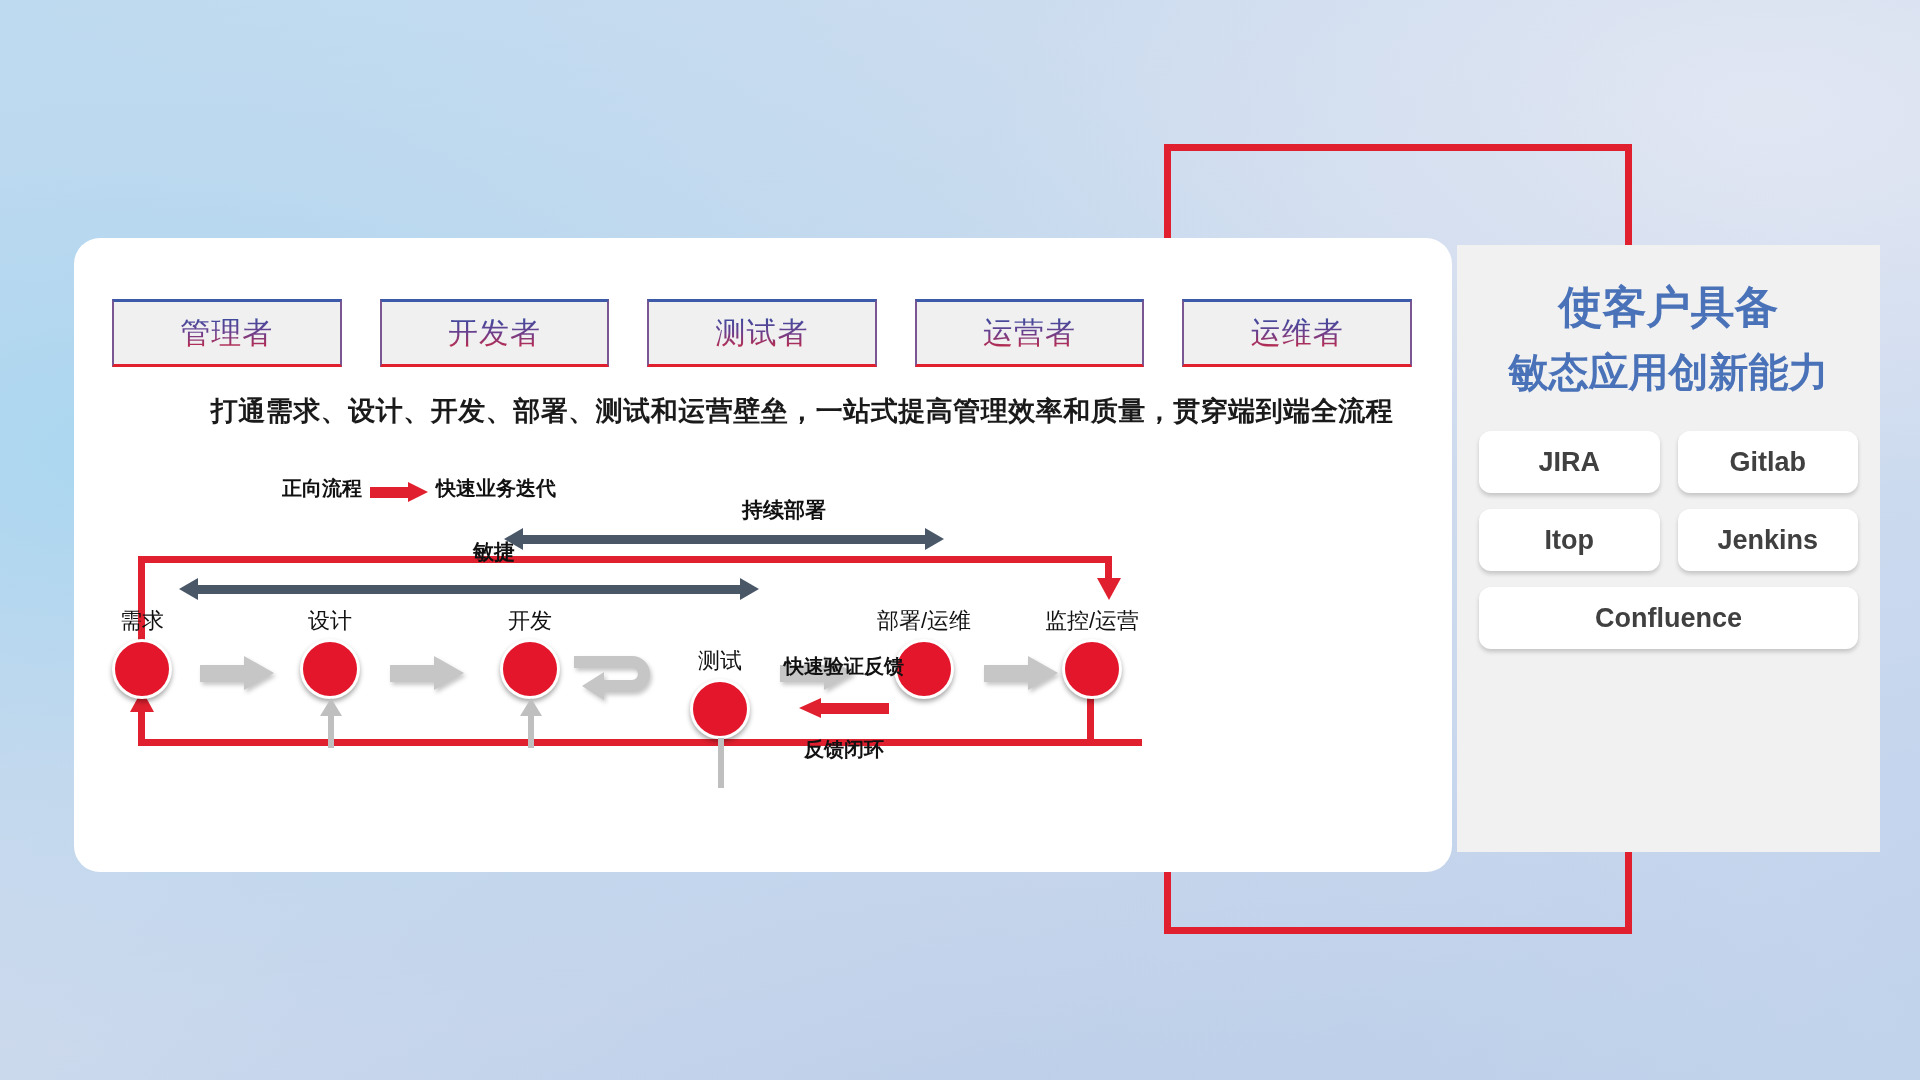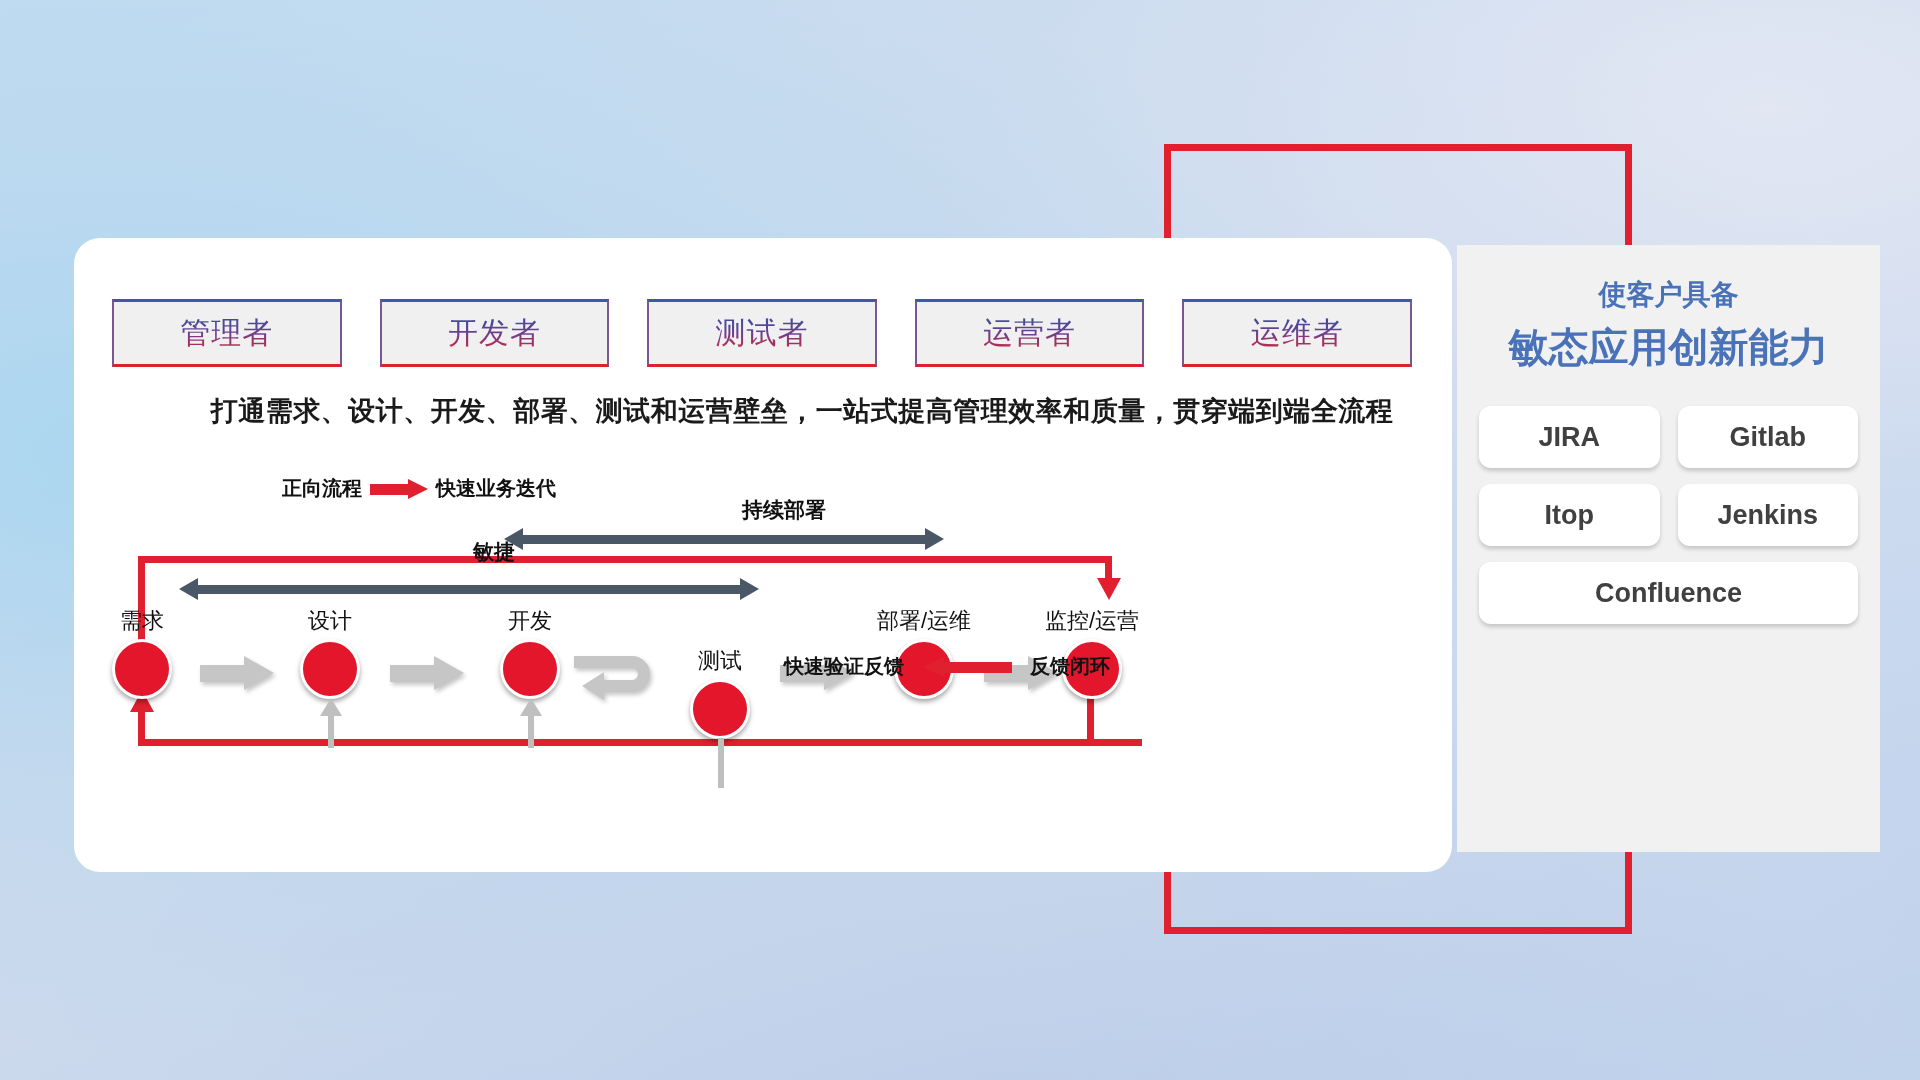--- a/index.html
+++ b/index.html
@@ -75,21 +75,21 @@
     font-weight: bold;
     color: #1a1a1a;
     letter-spacing: 0.5px;
   }
 
   
   .legend-forward {
     position: absolute;
     left: 208px; top: 237px;
     display: flex;
-    align-items: center;
+    align-items: flex-end;
     gap: 8px;
     font-size: 20px;
     font-weight: bold;
     color: #111;
   }
   .legend-forward .arrow-r {
     width: 58px; height: 20px; position: relative;
   }
   .legend-forward .arrow-r::before {
     content: ""; position: absolute; left: 0; top: 5px;
@@ -204,21 +204,21 @@
     border-left: 30px solid #c6c6c6;
   }
 
   
   .uturn { position: absolute; filter: drop-shadow(2px 3px 2px rgba(0,0,0,0.22)); }
 
   
   .legend-feedback {
     position: absolute; left: 710px; top: 415px;
     display: flex; align-items: center; gap: 18px;
-    font-size: 20px; font-weight: bold; color: #111;
+    font-size: 20px; font-weight: bold; color: #111; flex-direction: column;
   }
   .legend-feedback .arrow-l { width: 90px; height: 20px; position: relative; }
   .legend-feedback .arrow-l::before {
     content: ""; position: absolute; right: 0; top: 5px;
     width: 70px; height: 11px; background: #e0202e;
   }
   .legend-feedback .arrow-l::after {
     content: ""; position: absolute; left: 0; top: 0;
     width: 0; height: 0;
     border-top: 10px solid transparent;
@@ -234,21 +234,21 @@
     background: #f1f1f1;
     z-index: 3;
   }
   .side-title {
     padding-top: 28px;
     text-align: center;
     color: #4a72b8;
     font-weight: bold;
     line-height: 1.55;
   }
-  .side-title .l1 { font-size: 28px; display: block; }
+  .side-title .l1 { font-size: 44px; display: block; }
   .side-title .l2 { font-size: 40px; display: block; }
 
   .tools {
     margin-top: 28px;
     padding: 0 22px;
     display: flex;
     flex-wrap: wrap;
     gap: 16px 18px;
   }
   .tool {

